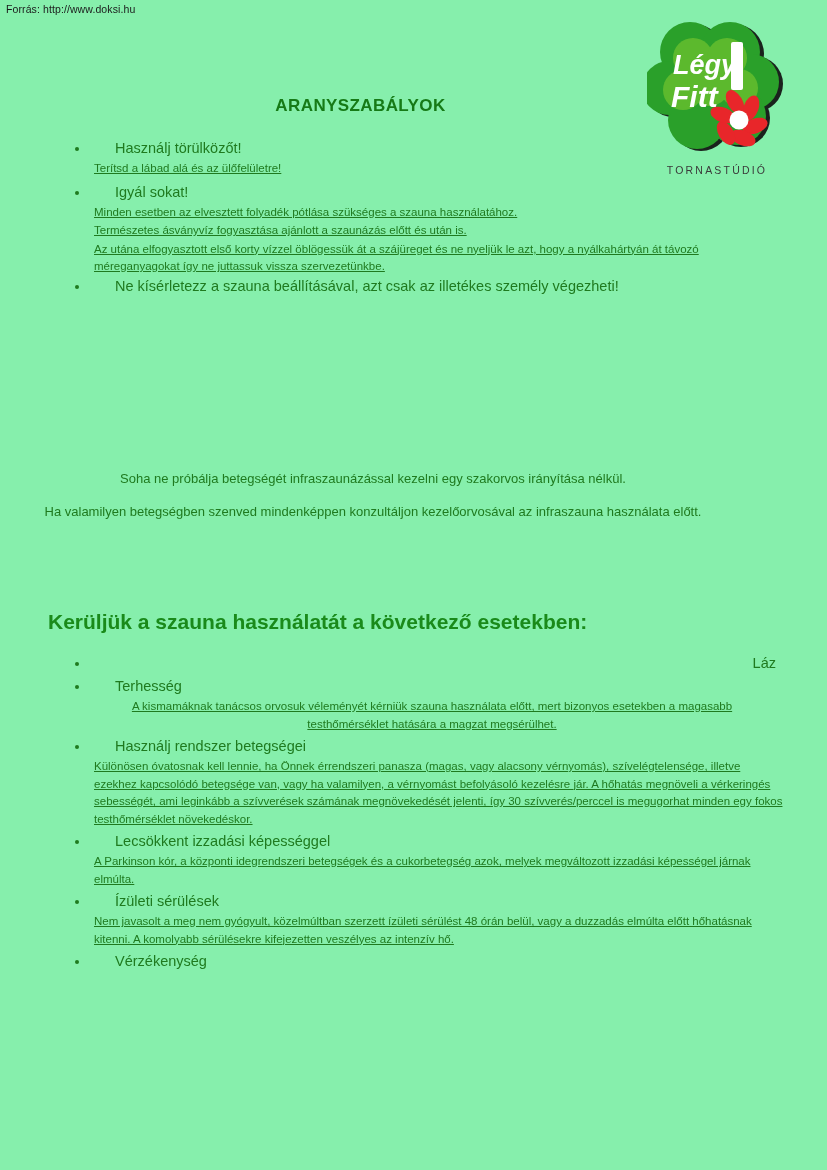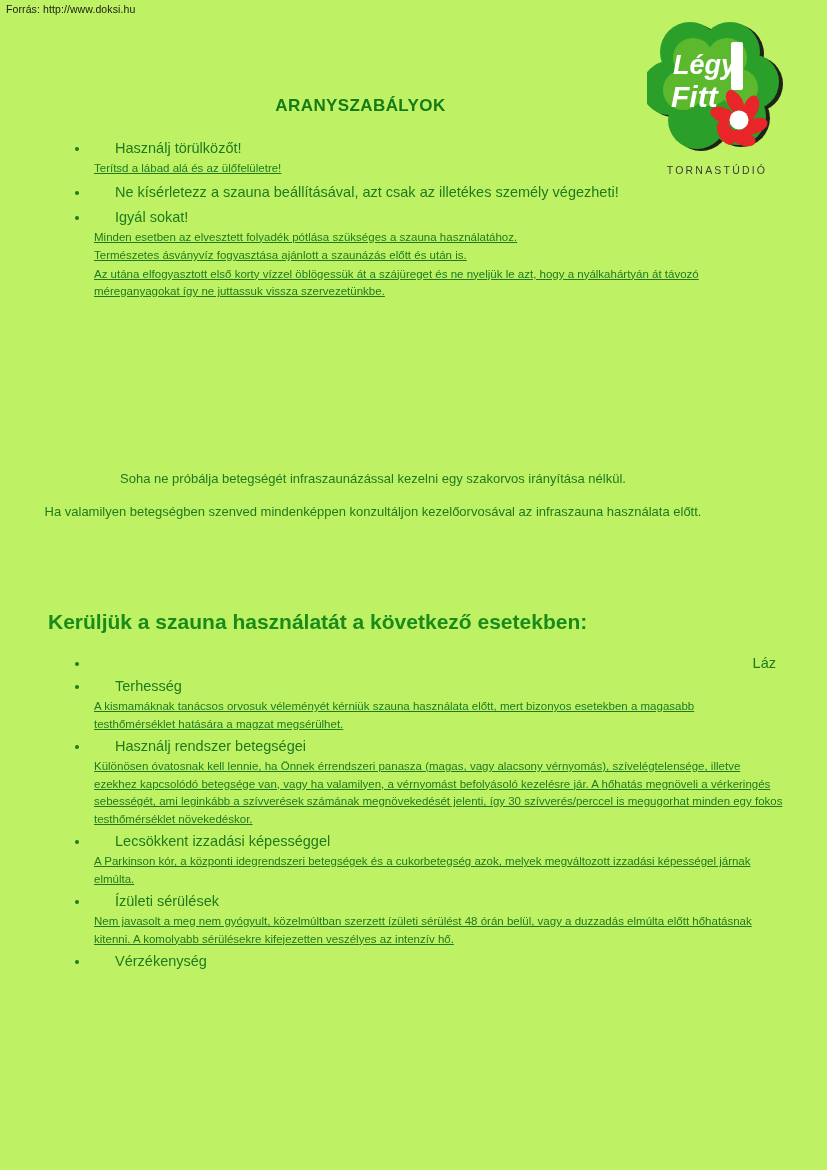--- a/index.html
+++ b/index.html
@@ -10,21 +10,21 @@
   }
   body {
     font-family: "Liberation Sans", sans-serif;
     -webkit-font-smoothing: antialiased;
   }
   .page {
     position: relative;
     width: 827px;
     height: 1170px;
     margin: 0 auto;
-    background: #bef264;
+    background: #86efac;
     overflow: hidden;
     box-sizing: border-box;
   }
 
   
   .source-line {
     position: absolute;
     top: 3px;
     left: 6px;
     font-size: 10.5px;
@@ -200,30 +200,30 @@
 
   <div class="title-main">ARANYSZABÁLYOK</div>
 
   <ul class="bullet-list" style="top:138px; left:66px; width:700px;">
 
     <li class="bullet-item" style="margin-bottom:4px;">
       <div class="bullet-lead">Használj törülközőt!</div>
       <div class="bullet-note">Terítsd a lábad alá és az ülőfelületre!</div>
     </li>
 
-    <li class="bullet-item" style="margin-bottom:4px;">
-      <div class="bullet-lead">Ne kísérletezz a szauna beállításával, azt csak az illetékes személy végezheti!</div>
-    </li>
-
     <li class="bullet-item">
       <div class="bullet-lead">Igyál sokat!</div>
       <div class="bullet-note">Minden esetben az elvesztett folyadék pótlása szükséges a szauna használatához.</div>
       <div class="bullet-note">Természetes ásványvíz fogyasztása ajánlott a szaunázás előtt és után is.</div>
       <div class="bullet-note" style="width:672px;">Az utána elfogyasztott első korty vízzel öblögessük át a szájüreget és ne nyeljük le azt, hogy a nyálkahártyán át távozó méreganyagokat így ne juttassuk vissza szervezetünkbe.</div>
     </li>
+
+    <li class="bullet-item" style="margin-bottom:4px;">
+      <div class="bullet-lead">Ne kísérletezz a szauna beállításával, azt csak az illetékes személy végezheti!</div>
+    </li>
   </ul>
 
 
   <div class="center-para" style="top:467px;">
     <span class="wrap-box">Soha ne próbálja betegségét infraszaunázással kezelni egy szakorvos irányítása nélkül.</span>
   </div>
 
   <div class="center-para" style="top:500px;">
     <span class="wrap-box">Ha valamilyen betegségben szenved mindenképpen konzultáljon kezelőorvosával az infraszauna használata előtt.</span>
   </div>
@@ -231,21 +231,21 @@
   <div class="heading-left" style="top:610px; left:48px;">Kerüljük a szauna használatát a következő esetekben:</div>
 
   <ul class="bullet-list" style="top:653px; left:66px; width:710px;">
 
     <li class="bullet-item" style="margin-bottom:2px;text-align:right;">
       <div class="bullet-lead">Láz</div>
     </li>
 
     <li class="bullet-item" style="margin-bottom:3px;">
       <div class="bullet-lead">Terhesség</div>
-      <div class="bullet-note" style="width:676px;">A kismamáknak tanácsos orvosuk véleményét kérniük szauna használata előtt, mert bizonyos esetekben a magasabb testhőmérséklet hatására a magzat megsérülhet.</div>
+      <div class="bullet-note" style="width:676px;text-align:center;">A kismamáknak tanácsos orvosuk véleményét kérniük szauna használata előtt, mert bizonyos esetekben a magasabb testhőmérséklet hatására a magzat megsérülhet.</div>
     </li>
 
     <li class="bullet-item" style="margin-bottom:3px;">
       <div class="bullet-lead">Használj rendszer betegségei</div>
       <div class="bullet-note" style="width:690px;">Különösen óvatosnak kell lennie, ha Önnek érrendszeri panasza (magas, vagy alacsony vérnyomás), szívelégtelensége, illetve ezekhez kapcsolódó betegsége van, vagy ha valamilyen, a vérnyomást befolyásoló kezelésre jár. A hőhatás megnöveli a vérkeringés sebességét, ami leginkább a szívverések számának megnövekedését jelenti, így 30 szívverés/perccel is megugorhat minden egy fokos testhőmérséklet növekedéskor.</div>
     </li>
 
     <li class="bullet-item" style="margin-bottom:3px;">
       <div class="bullet-lead">Lecsökkent izzadási képességgel</div>
       <div class="bullet-note" style="width:676px;">A Parkinson kór, a központi idegrendszeri betegségek és a cukorbetegség azok, melyek megváltozott izzadási képességel járnak elmúlta.</div>

